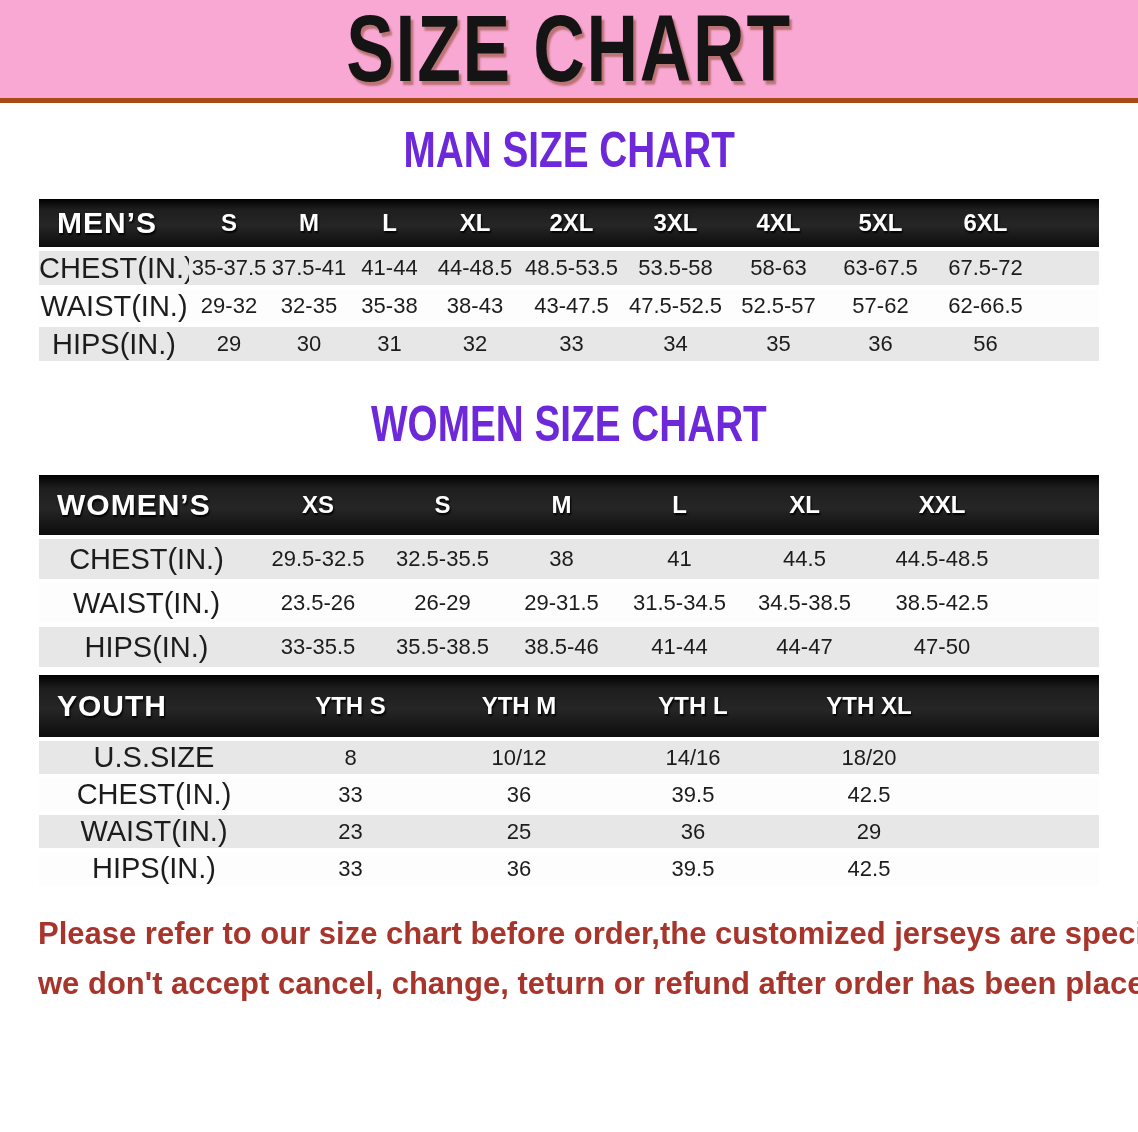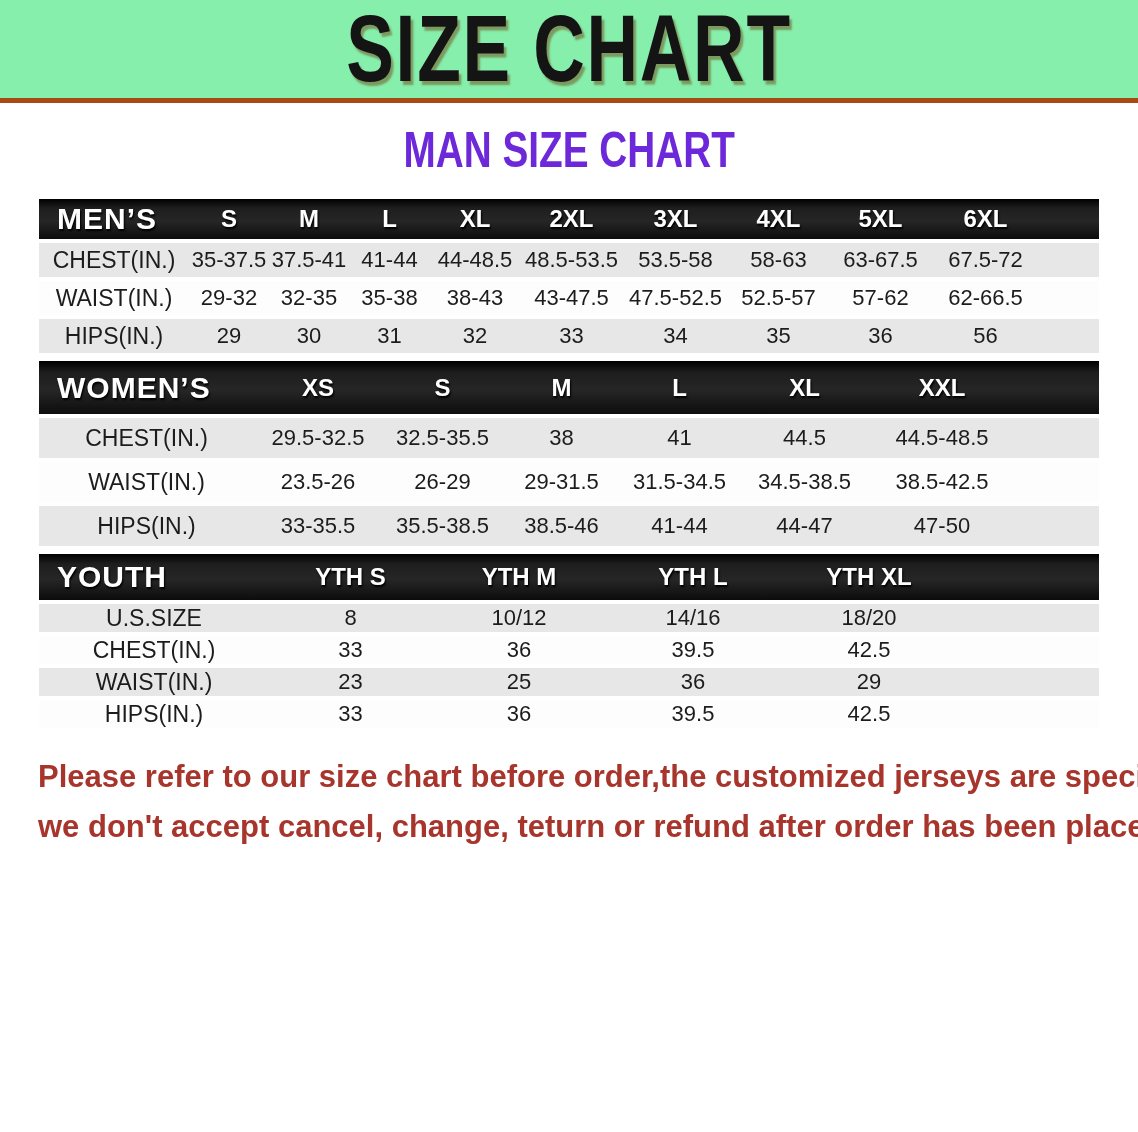--- a/index.html
+++ b/index.html
@@ -6,21 +6,21 @@
   body {
     width: 1138px; height: 1132px;
     background: #ffffff;
     font-family: "Liberation Sans", sans-serif;
     overflow: hidden;
   }
 
   
   .banner {
     height: 98px;
-    background: #86efac;
+    background: #f9a8d4;
     border-bottom: 5px solid #a94a14;
     display: flex; align-items: center; justify-content: center;
   }
   .banner-title {
     display: inline-block;
     font-size: 84px; font-weight: 700; color: #141414;
     letter-spacing: 2px;
     transform: scale(0.85, 1.12);
     text-shadow: 3px 3px 2px rgba(110, 50, 0, 0.45);
     white-space: nowrap;
@@ -54,28 +54,28 @@
   tr.head th {
     background: linear-gradient(180deg, #000 0%, #1e1e1e 22%, #262626 55%, #0c0c0c 100%);
     color: #fff;
     font-size: 24px; font-weight: 600;
     text-shadow: 1px 2px 2px #000;
   }
   tr.head th.corner {
     font-size: 30px; font-weight: 800; letter-spacing: 1px;
     text-align: left; padding-left: 18px;
   }
-  table.men   tr.head th { height: 40px; }
-  table.women tr.head th { height: 53px; }
-  table.youth tr.head th { height: 46px; }
+  table.men   tr.head th { height: 48px; }
+  table.women tr.head th { height: 60px; }
+  table.youth tr.head th { height: 62px; }
 
   tr.row td {
     font-size: 22px; color: #1c1c1c;
   }
-  tr.row td.label { font-size: 23px; }
+  tr.row td.label { font-size: 29px; }
   table.men   tr.row td { height: 34px; }
   table.women tr.row td { height: 40px; }
   table.youth tr.row td { height: 28px; }
   tr.gray  td { background: #e7e7e7; }
   tr.white td { background: #fdfdfd; }
 
   
   .footer-note {
     padding: 20px 20px 0 38px;
     color: #a8352c;
@@ -160,20 +160,23 @@
       <td>35</td>
       <td>36</td>
       <td>56</td>
       <td></td>
     </tr>
   </tbody>
     </table>
 </section>
 
 <section>
+  <h2 class="section-heading heading-women">
+    <span>WOMEN SIZE CHART</span>
+  </h2>
   <table class="size-table women">
     <colgroup>
       <col style="width:215px">
         <col style="width:128px">
         <col style="width:121px">
         <col style="width:117px">
       <col style="width:119px">
         <col style="width:131px">
         <col style="width:144px">
         <col style="width:85px">

